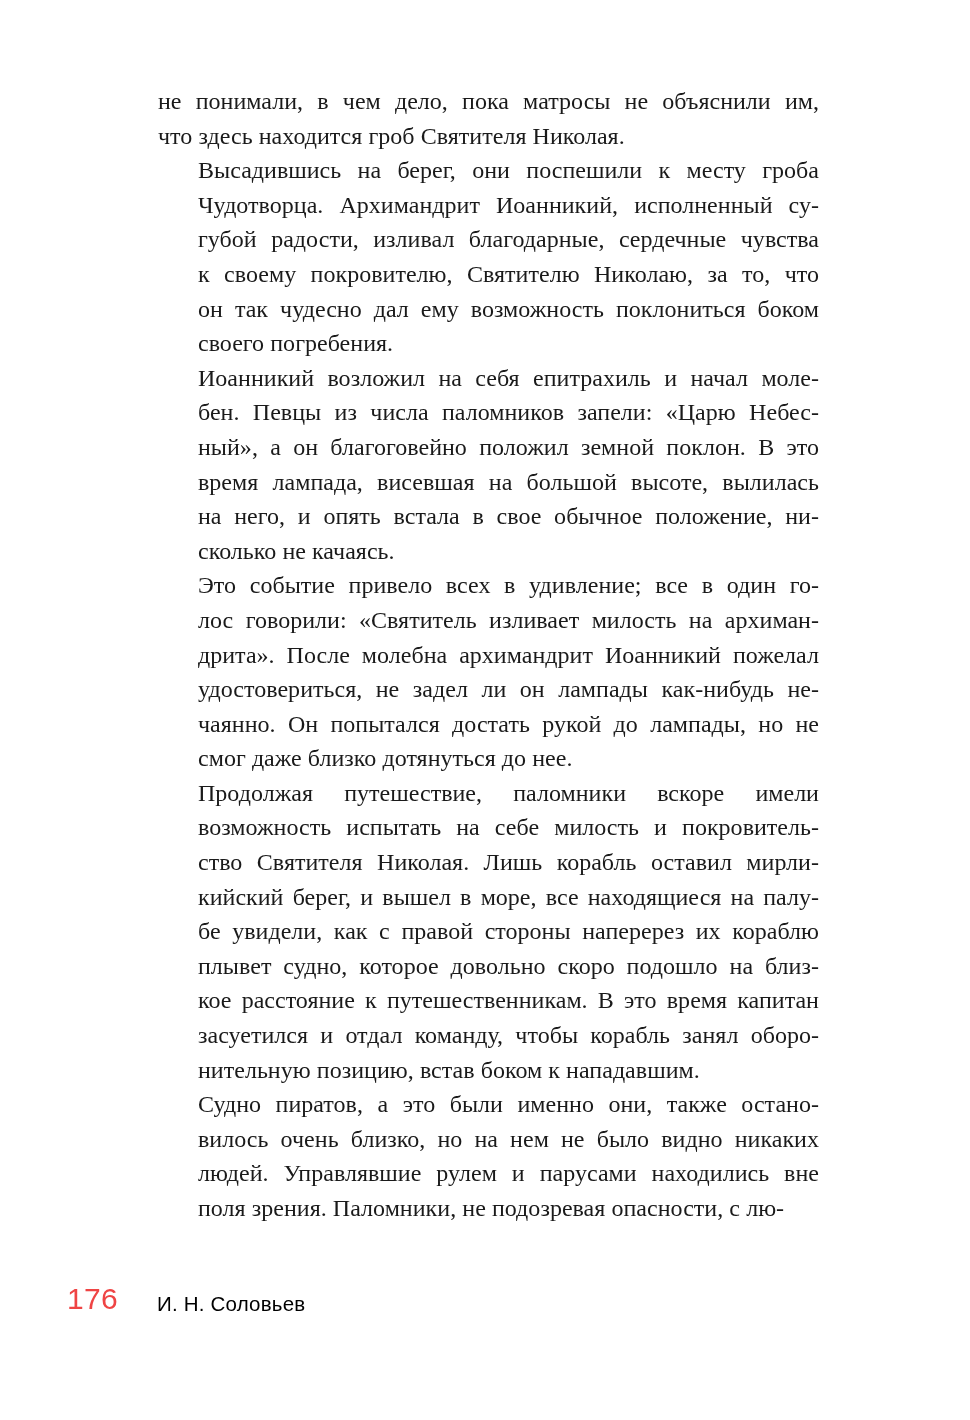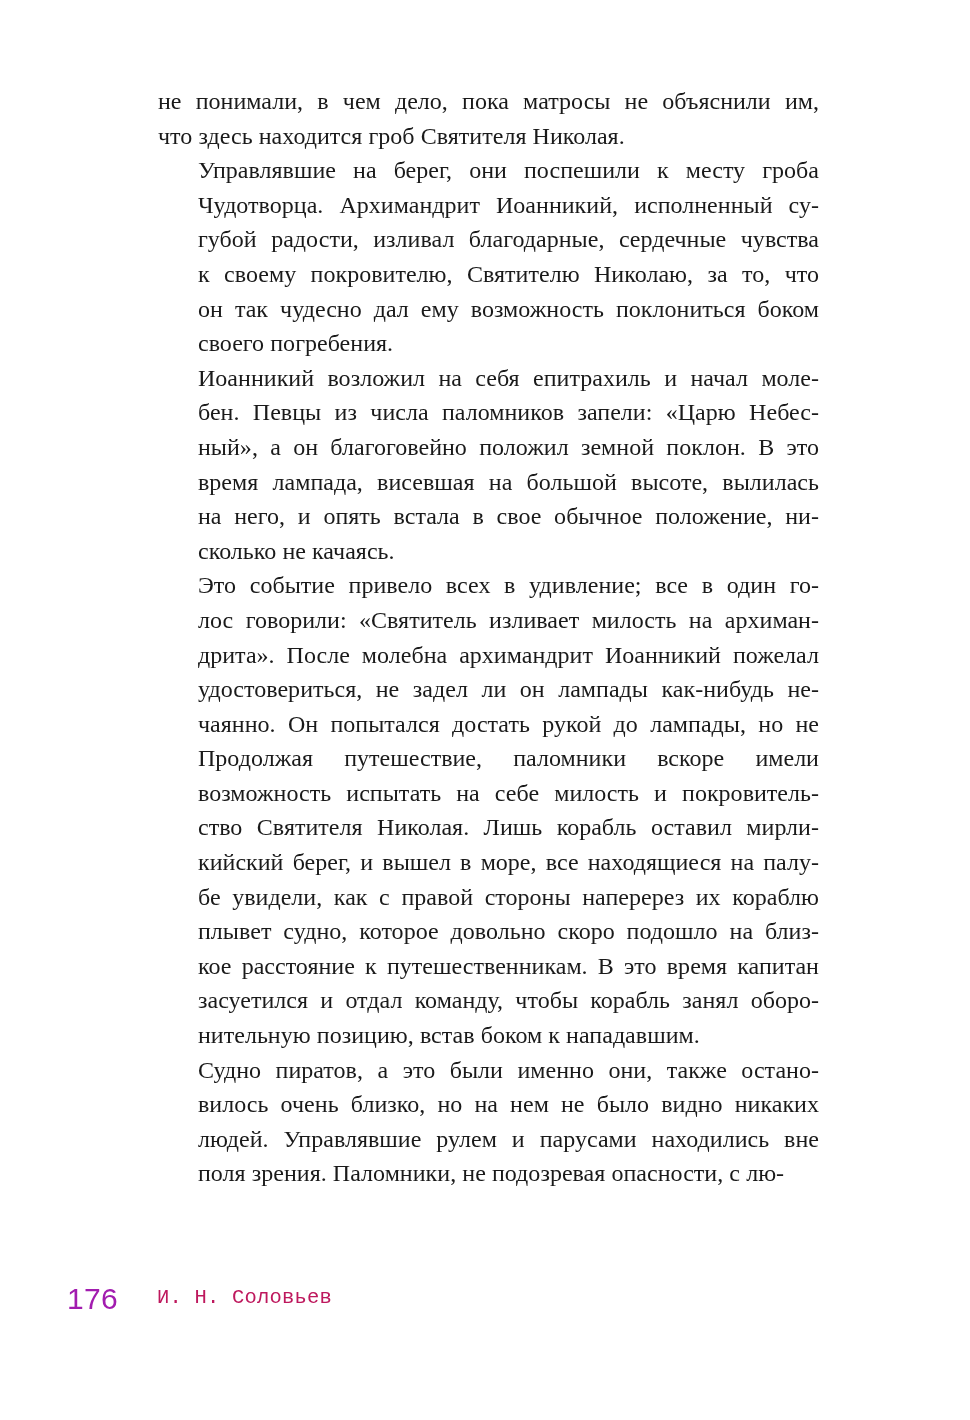--- a/index.html
+++ b/index.html
@@ -63,66 +63,67 @@
     width: 970px;
     height: 40px;
   }
   #page-number {
     position: absolute;
     left: 67px;
     top: 0;
     font-family: "Liberation Sans", "DejaVu Sans", sans-serif;
     font-size: 30px;
     line-height: 36px;
-    color: #a21caf;
+    color: #ef4444;
     letter-spacing: 0.3px;
   }
   #running-author {
     position: absolute;
     left: 157px;
-    top: 4px;
-    font-family: Liberation Mono, monospace;
+    top: 10px;
+    font-family: Liberation Sans, sans-serif;
     font-size: 20.5px;
     line-height: 26px;
-    color: #be185d;
+    color: #000000;
     letter-spacing: 0.2px;
   }
 </style>
 </head>
 <body>
 
 <div id="page">
 
   <div id="text-column">
       <p class="para no-indent">
         <span class="line">не понимали, в чем дело, пока матросы не объяснили им,</span>
         <span class="line last">что здесь находится гроб Святителя Николая.</span>
       </p>
       <p class="para">
-        <span class="line indent">Управлявшие на берег, они поспешили к месту гроба</span>
+        <span class="line indent">Высадившись на берег, они поспешили к месту гроба</span>
         <span class="line">Чудотворца. Архимандрит Иоанникий, исполненный су-</span>
         <span class="line">губой радости, изливал благодарные, сердечные чувства</span>
         <span class="line">к своему покровителю, Святителю Николаю, за то, что</span>
         <span class="line">он так чудесно дал ему возможность поклониться боком</span>
         <span class="line last">своего погребения.</span>
       </p>
       <p class="para">
         <span class="line">Иоанникий возложил на себя епитрахиль и начал моле-</span>
         <span class="line">бен. Певцы из числа паломников запели: «Царю Небес-</span>
         <span class="line">ный», а он благоговейно положил земной поклон. В это</span>
         <span class="line">время лампада, висевшая на большой высоте, вылилась</span>
         <span class="line">на него, и опять встала в свое обычное положение, ни-</span>
         <span class="line last">сколько не качаясь.</span>
       </p>
       <p class="para">
         <span class="line indent">Это событие привело всех в удивление; все в один го-</span>
         <span class="line">лос говорили: «Святитель изливает милость на архиман-</span>
         <span class="line">дрита». После молебна архимандрит Иоанникий пожелал</span>
         <span class="line">удостовериться, не задел ли он лампады как-нибудь не-</span>
         <span class="line">чаянно. Он попытался достать рукой до лампады, но не</span>
+        <span class="line last">смог даже близко дотянуться до нее.</span>
       </p>
       <p class="para">
         <span class="line indent">Продолжая путешествие, паломники вскоре имели</span>
         <span class="line">возможность испытать на себе милость и покровитель-</span>
         <span class="line">ство Святителя Николая. Лишь корабль оставил мирли-</span>
         <span class="line">кийский берег, и вышел в море, все находящиеся на палу-</span>
         <span class="line">бе увидели, как с правой стороны наперерез их кораблю</span>
         <span class="line">плывет судно, которое довольно скоро подошло на близ-</span>
         <span class="line">кое расстояние к путешественникам. В это время капитан</span>
         <span class="line">засуетился и отдал команду, чтобы корабль занял оборо-</span>

